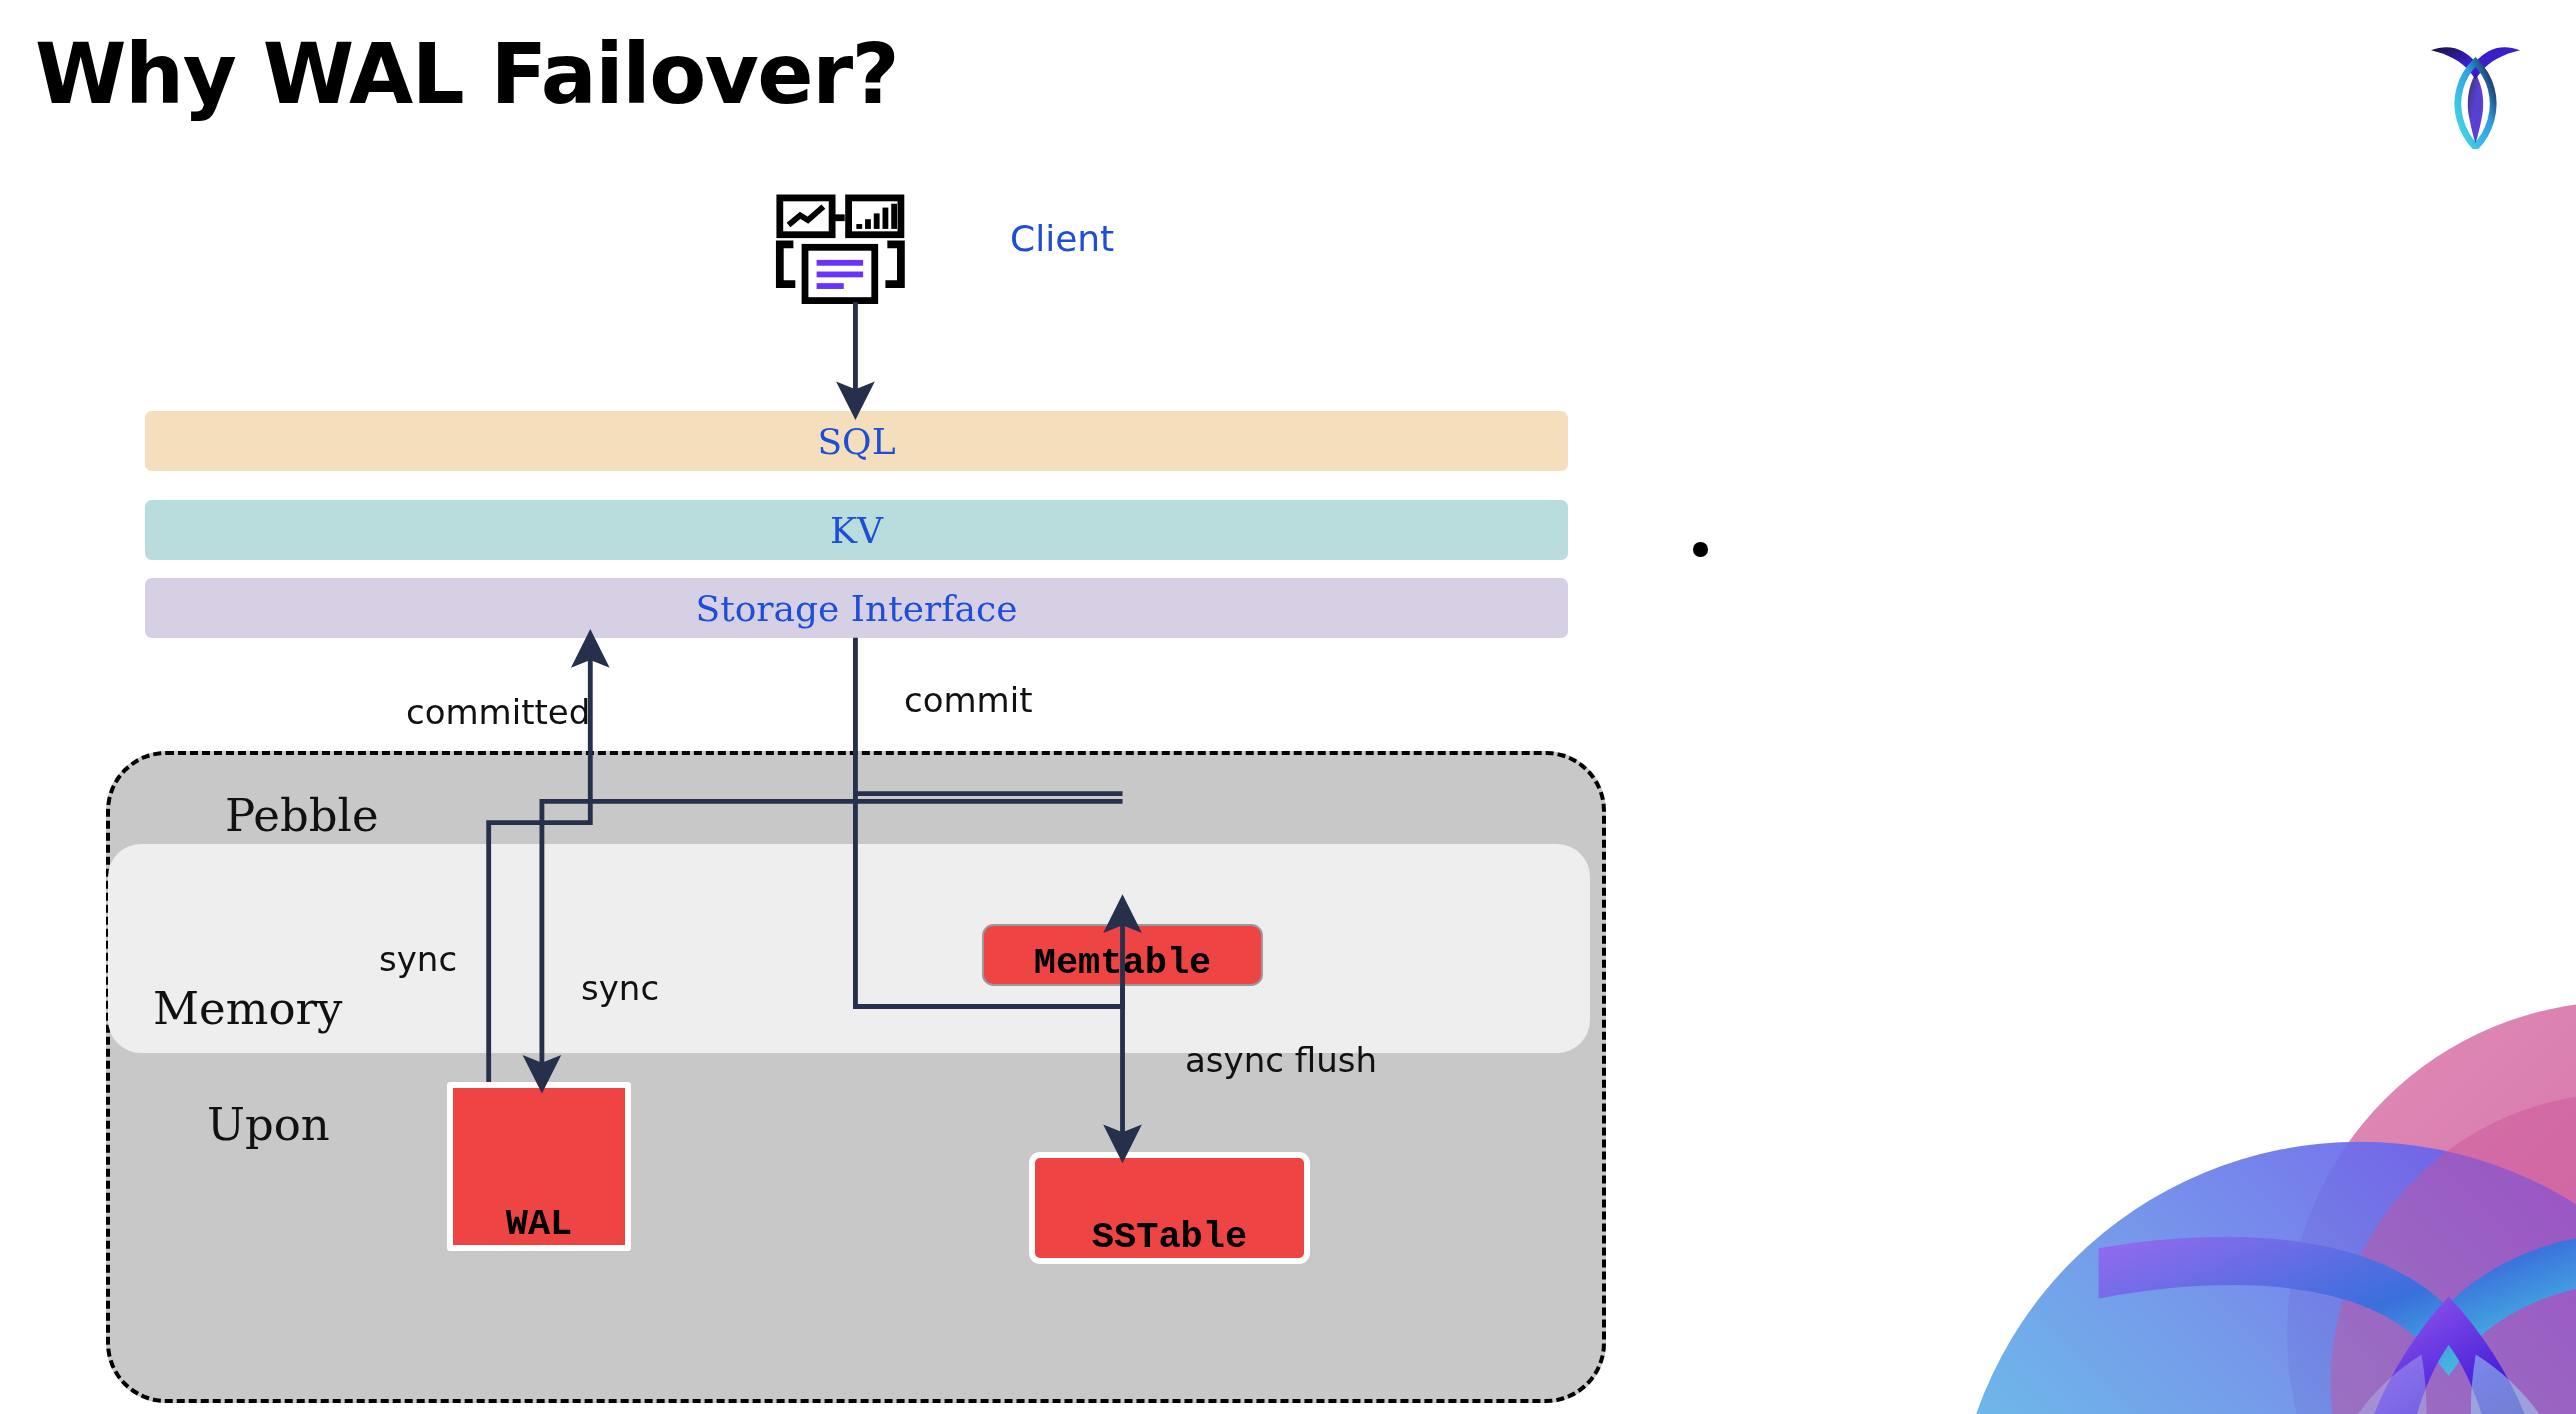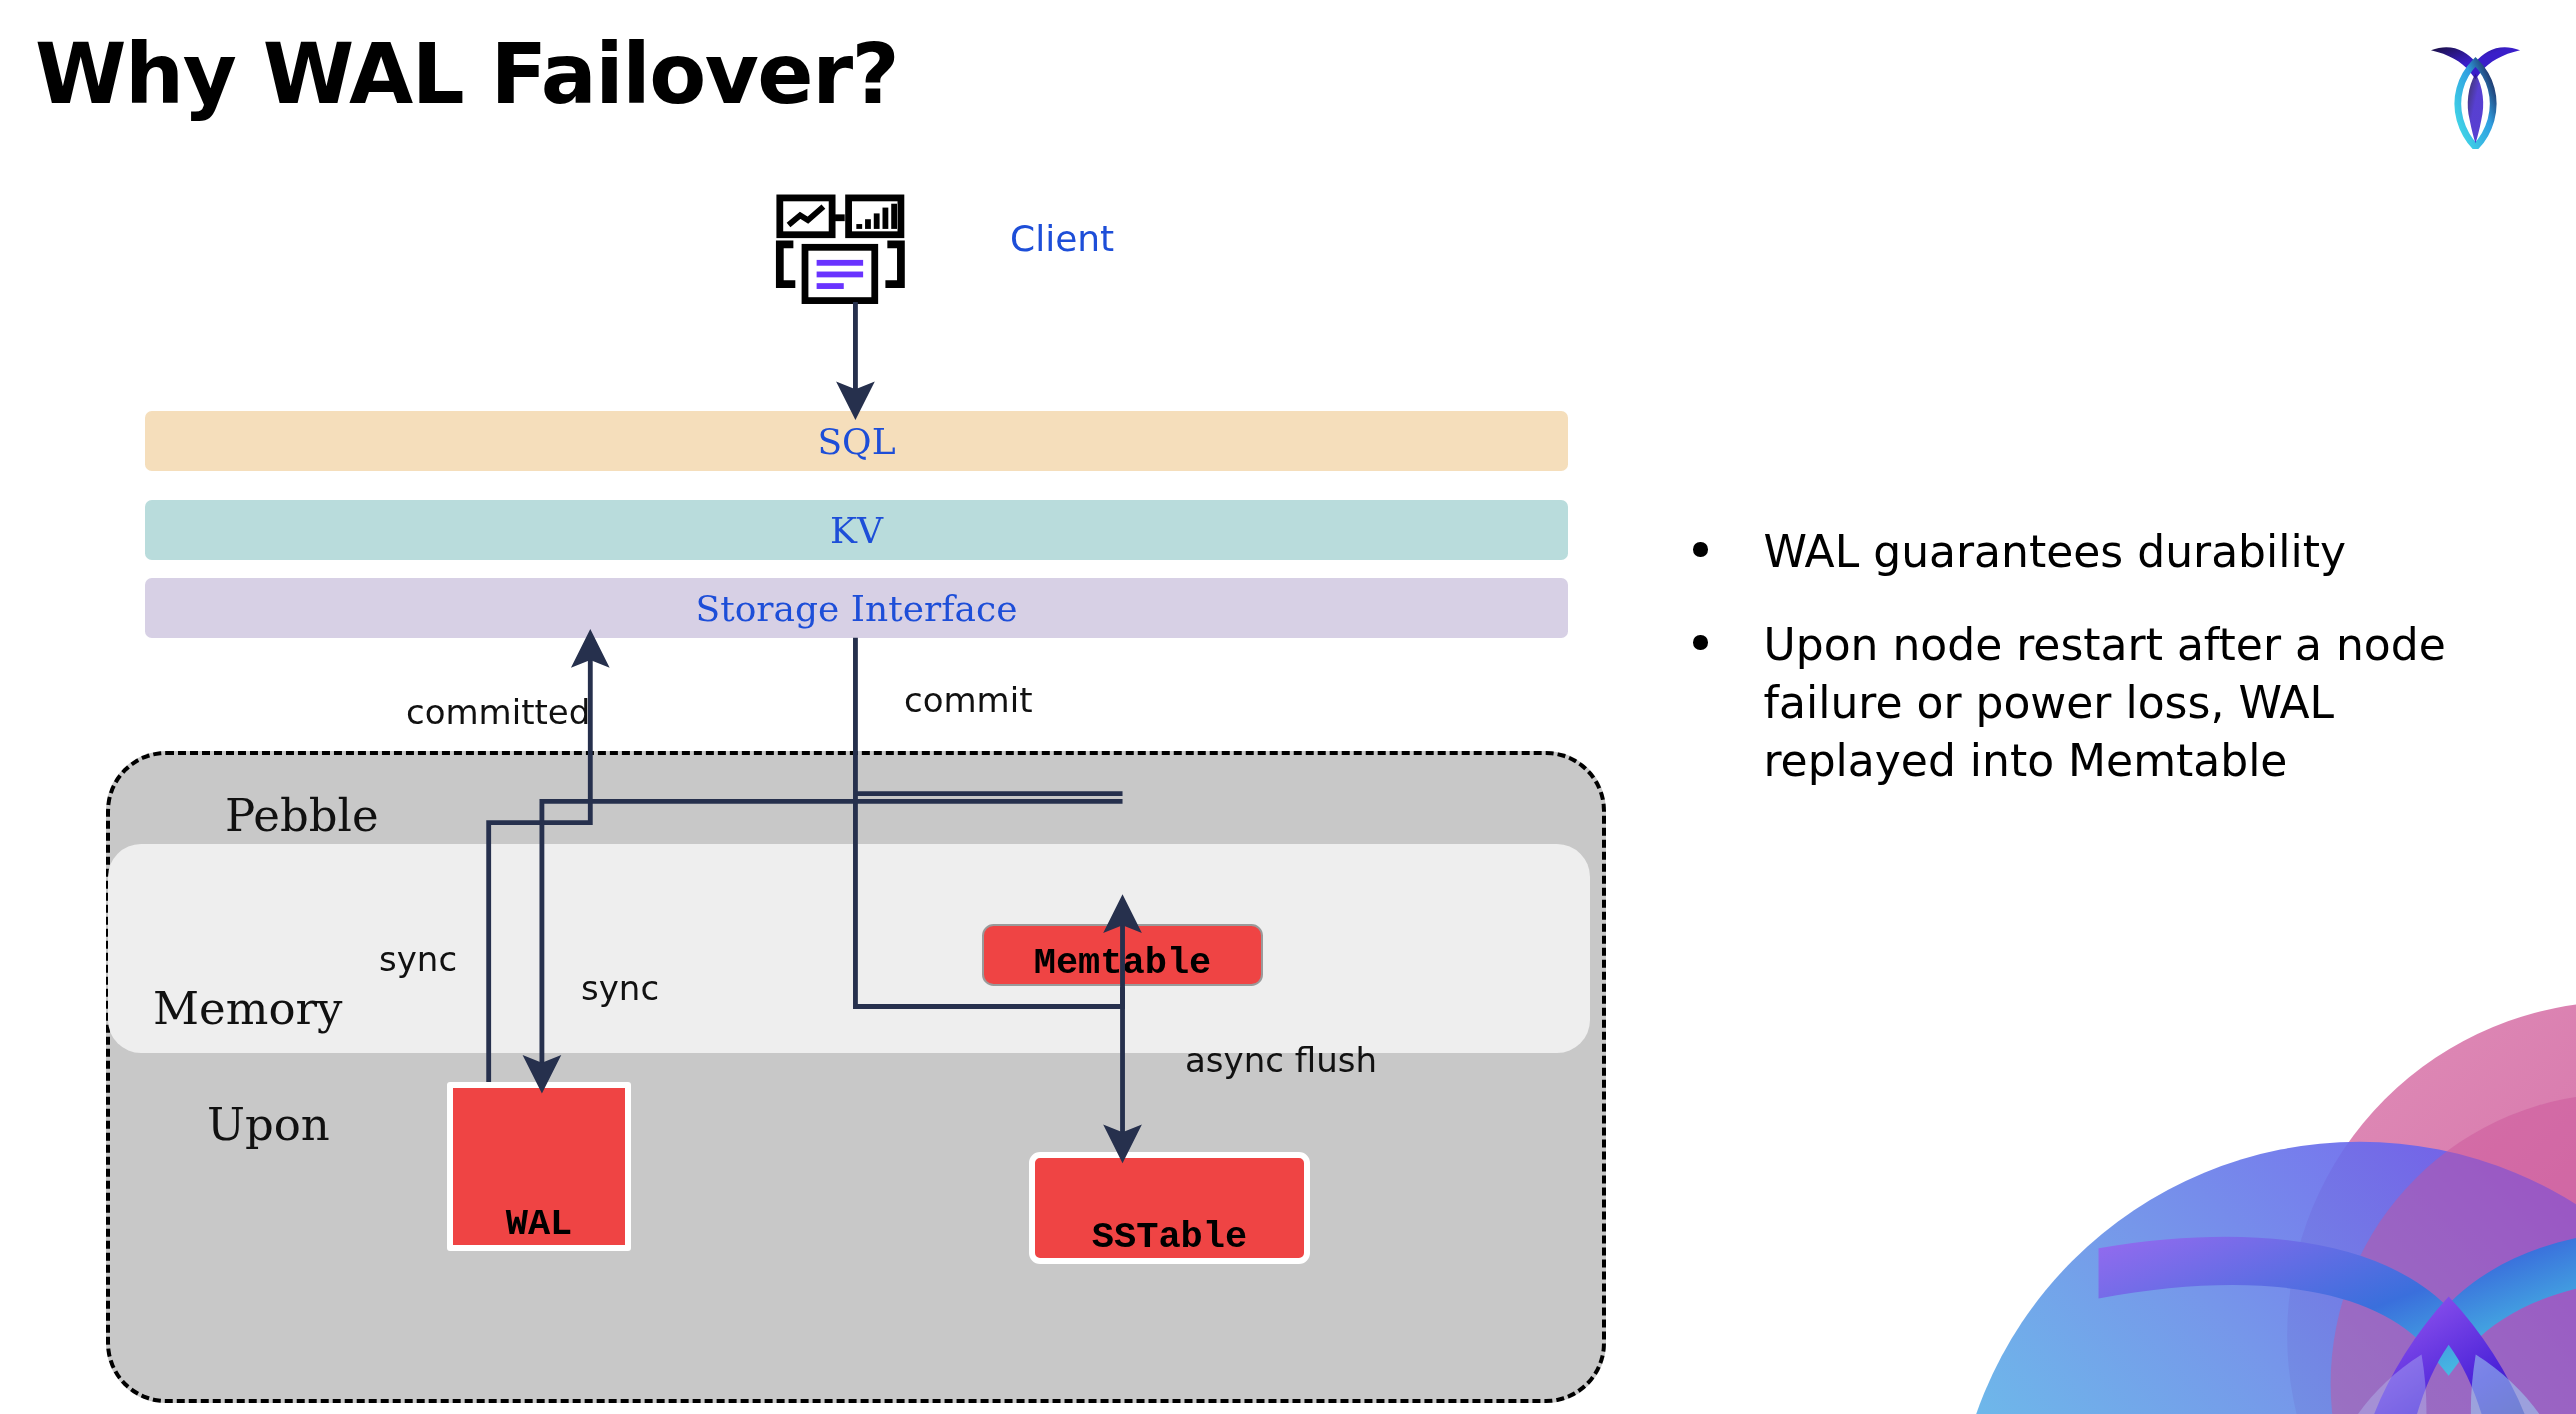--- a/index.html
+++ b/index.html
@@ -301,25 +301,20 @@
 
 <div class="arrow-label" id="lbl-committed">committed</div>
 <div class="arrow-label" id="lbl-commit">commit</div>
 <div class="arrow-label" id="lbl-sync-1">sync</div>
 <div class="arrow-label" id="lbl-sync-2">sync</div>
 <div class="arrow-label" id="lbl-async">async flush</div>
 
 <div id="bullets">
   <div class="bullet-row">
     <div class="bullet-dot"></div>
-    <div class="bullet-text">WAL guarantees durability</div>
-  </div>
-  <div class="bullet-row">
-    <div class="bullet-dot"></div>
-    <div class="bullet-text">Upon node restart after a node failure or power loss, WAL replayed into Memtable</div>
   </div>
 </div>
 
 <div id="deco-graphic">
   <svg viewBox="0 0 820 700" width="794" height="677">
     <defs>
       <linearGradient id="gPink" x1="0" y1="0" x2="1" y2="1">
         <stop offset="0%" stop-color="#e08fb8"></stop>
         <stop offset="100%" stop-color="#c9539a"></stop>
       </linearGradient>

